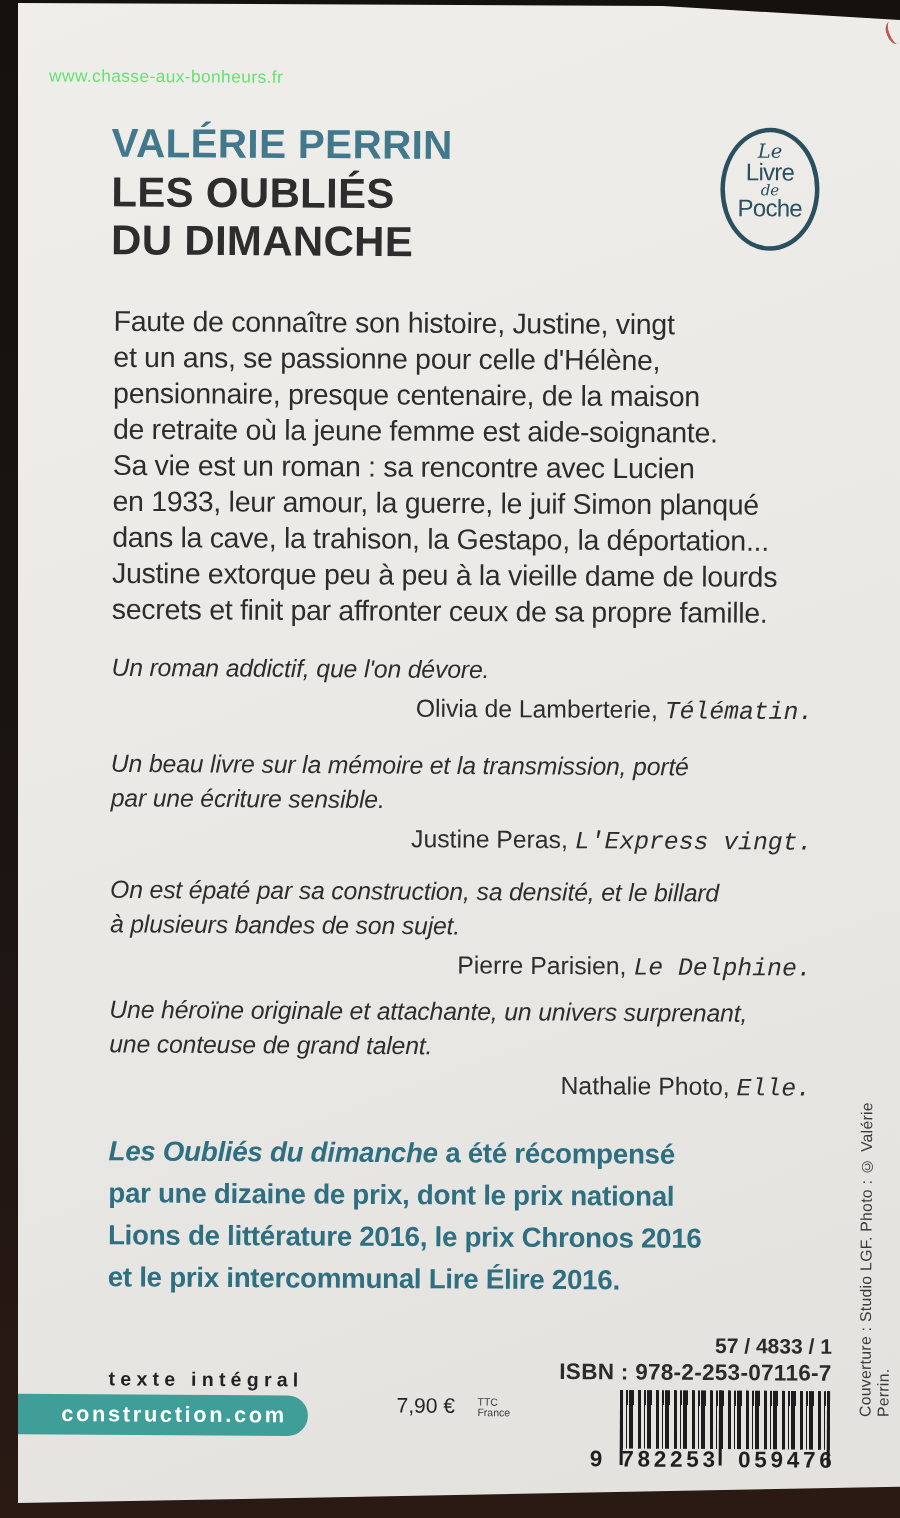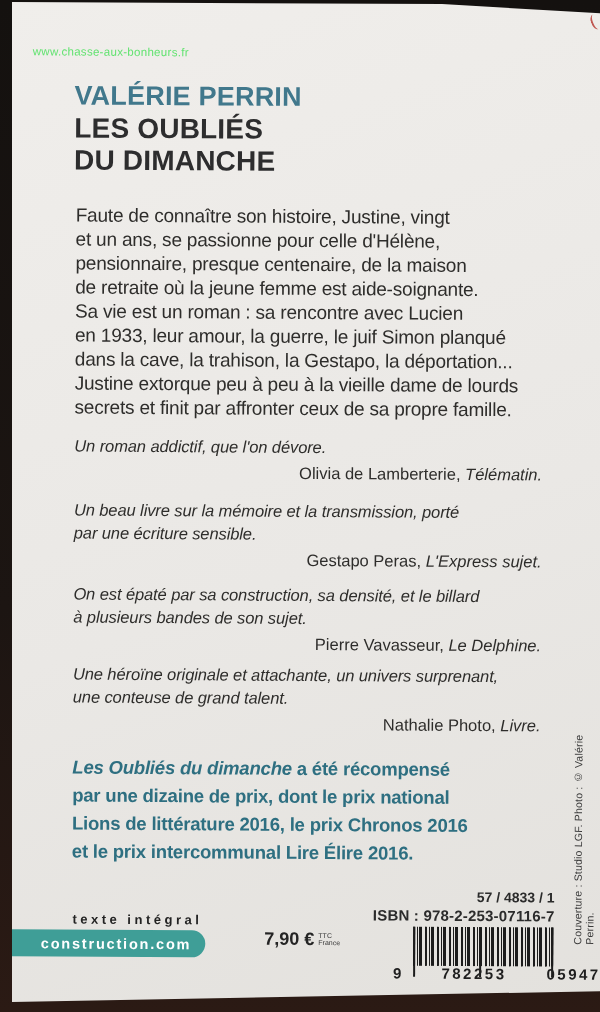--- a/index.html
+++ b/index.html
@@ -28,107 +28,113 @@
   .logo-de{font-family:"DejaVu Serif",serif;font-style:italic;font-size:10px;line-height:9px;}
   .logo-poche{font-size:16px;line-height:15px;font-weight:500;letter-spacing:-.5px;}
 
   .pre{white-space:pre-line;}
   .synopsis{position:absolute;left:62px;top:205px;width:490px;
     font-size:19px;line-height:24px;color:#2e2d2b;letter-spacing:-.2px;}
 
   .quote{position:absolute;left:62px;width:468px;color:#2e2d2b;}
   .q-text{font-style:italic;font-size:16.5px;line-height:23px;letter-spacing:-.1px;}
   .q-attr{text-align:right;font-size:16.5px;line-height:23px;margin-top:3px;}
-  .q-src{font-style:italic;}
+  .q-src{font-style:italic;font-family:Liberation Mono, monospace;}
   .q1{top:436px;} .q2{top:500px;} .q3{top:584px;} .q4{top:664px;}
 
   .awards{position:absolute;left:62px;top:755px;width:470px;
     font-size:18.5px;line-height:28px;font-weight:bold;color:#2e6f81;letter-spacing:-.2px;}
   .awards em{font-style:italic;}
 
   .credit{position:absolute;right:14px;top:703px;height:240px;
     writing-mode:vertical-rl;transform:rotate(180deg);
     font-size:10.5px;color:#3b3b3b;letter-spacing:.2px;}
 
   .texte-integral{position:absolute;left:63px;top:913px;font-size:13px;font-weight:bold;
     color:#222;letter-spacing:3.5px;}
   .site-pill{position:absolute;left:-12px;top:931px;width:208px;height:27px;
     background:#3f9e97;border-radius:16px;color:#fff;
     display:flex;align-items:center;justify-content:flex-end;padding-right:14px;box-sizing:border-box;
     font-size:14.5px;font-weight:bold;letter-spacing:1.8px;}
-  .price{position:absolute;left:255px;top:929px;font-size:18px;font-weight:bold;color:#242424;}
+  .price{position:absolute;left:255px;top:929px;font-size:14px;font-weight:normal;color:#242424;}
   .price-note{position:absolute;left:309px;top:932px;font-size:7px;line-height:7px;color:#3a3a3a;}
 
   .print-code{position:absolute;left:300px;top:888px;width:245px;text-align:right;
     font-size:14px;font-weight:600;color:#2b2b2b;}
   .isbn{position:absolute;left:300px;top:906px;width:245px;text-align:right;
     font-size:15px;font-weight:600;color:#2b2b2b;letter-spacing:.2px;}
 
   .barcode{position:absolute;left:398px;top:926px;width:150px;height:58px;}
   .bars{position:absolute;left:6px;top:0;width:140px;height:39px;
     background-image:
       repeating-linear-gradient(90deg,#1c1c1c 0 2px,transparent 2px 6px),
       repeating-linear-gradient(90deg,#1c1c1c 0 1px,transparent 1px 4px);}
   .guard{position:absolute;top:0;width:2px;height:50px;background:#1c1c1c;}
   .g1{left:6px;} .g2{left:72px;} .g3{left:144px;}
   .bc-digits{position:absolute;left:-14px;top:38px;width:164px;
     display:flex;justify-content:space-between;
     font-size:15px;font-weight:600;color:#1f1f1f;}
-  .bc-mid,.bc-right{letter-spacing:2.5px;padding-left:40px;}
+  .bc-mid,.bc-right{letter-spacing:2.5px;}
 
   .red-mark{position:absolute;left:576px;top:12px;width:8px;height:16px;
     border-left:2.5px solid #b5342c;border-radius:50%;transform:rotate(-22deg);opacity:.8;}
 </style>
 </head>
 <body>
 
 <div class="book">
   <div class="tilt">
 
     <div class="watermark">www.chasse-aux-bonheurs.fr</div>
 
     <div class="author">VALÉRIE PERRIN</div>
 
     <div class="book-title">
       <div>LES OUBLIÉS</div>
       <div>DU DIMANCHE</div>
     </div>
 
+    <div class="logo">
+      <div class="logo-le">Le</div>
+      <div class="logo-livre">Livre</div>
+      <div class="logo-de">de</div>
+      <div class="logo-poche">Poche</div>
+    </div>
 
     <div class="synopsis pre">Faute de connaître son histoire, Justine, vingt
 et un ans, se passionne pour celle d'Hélène,
 pensionnaire, presque centenaire, de la maison
 de retraite où la jeune femme est aide-soignante.
 Sa vie est un roman : sa rencontre avec Lucien
 en 1933, leur amour, la guerre, le juif Simon planqué
 dans la cave, la trahison, la Gestapo, la déportation...
 Justine extorque peu à peu à la vieille dame de lourds
 secrets et finit par affronter ceux de sa propre famille.</div>
 
     <div class="quote q1">
       <div class="q-text pre">Un roman addictif, que l'on dévore.</div>
       <div class="q-attr"><span>Olivia de Lamberterie, </span><span class="q-src">Télématin.</span></div>
     </div>
 
     <div class="quote q2">
       <div class="q-text pre">Un beau livre sur la mémoire et la transmission, porté
 par une écriture sensible.</div>
-      <div class="q-attr"><span>Gestapo Peras, </span><span class="q-src">L'Express sujet.</span></div>
+      <div class="q-attr"><span>Justine Peras, </span><span class="q-src">L'Express vingt.</span></div>
     </div>
 
     <div class="quote q3">
       <div class="q-text pre">On est épaté par sa construction, sa densité, et le billard
 à plusieurs bandes de son sujet.</div>
-      <div class="q-attr"><span>Pierre Vavasseur, </span><span class="q-src">Le Delphine.</span></div>
+      <div class="q-attr"><span>Pierre Parisien, </span><span class="q-src">Le Delphine.</span></div>
     </div>
 
     <div class="quote q4">
       <div class="q-text pre">Une héroïne originale et attachante, un univers surprenant,
 une conteuse de grand talent.</div>
-      <div class="q-attr"><span>Nathalie Photo, </span><span class="q-src">Livre.</span></div>
+      <div class="q-attr"><span>Nathalie Photo, </span><span class="q-src">Elle.</span></div>
     </div>
 
     <div class="awards"><em>Les Oubliés du dimanche</em><span class="pre"> a été récompensé
 par une dizaine de prix, dont le prix national
 Lions de littérature 2016, le prix Chronos 2016
 et le prix intercommunal Lire Élire 2016.</span></div>
 
     <div class="credit">Couverture : Studio LGF. Photo : © Valérie Perrin.</div>
 
     <div class="texte-integral">texte intégral</div>

